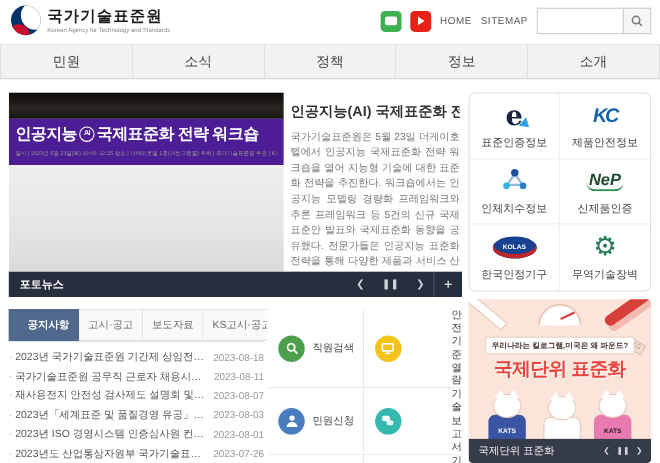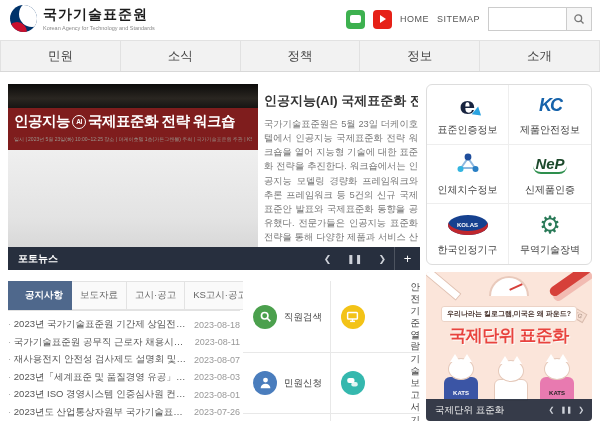--- a/index.html
+++ b/index.html
@@ -31,21 +31,21 @@
   
   .nav { position:absolute; left:0; top:40px; width:600px; height:32px; background:#f2f2f2;
     border-top:1px solid #e2e2e2; border-bottom:1px solid #d8d8d8; display:flex; }
   .nav-item { flex:1; display:flex; align-items:center; justify-content:center; font-size:12.5px; color:#444;
     border-right:1px solid #e1e1e1; cursor:pointer; }
   .nav-item:first-child { border-left:1px solid #e1e1e1; }
 
   
   .photo { position:absolute; left:8px; top:84px; width:250px; height:163px; overflow:hidden; cursor:pointer; }
   .photo-ceiling { height:24px; background:linear-gradient(180deg,#0c0b0a 0%,#2a2621 60%,#171513 100%); }
-  .photo-strip { height:42px; background:#7f1d1d; color:#fff; padding:4px 6px 0 6px; }
+  .photo-strip { height:42px; background:#4c1d95; color:#fff; padding:4px 6px 0 6px; }
   .photo-title { font-size:14.5px; font-weight:bold; white-space:nowrap; letter-spacing:-0.5px; display:flex; align-items:center; gap:2px; }
   .ai-badge { display:inline-flex; align-items:center; justify-content:center; width:14px; height:14px;
     border:1px solid #fff; border-radius:50%; font-size:6.5px; font-weight:bold; flex:0 0 auto; }
   .photo-meta { font-size:5px; color:#9b948c; white-space:nowrap; overflow:hidden; margin-top:5px; }
   .photo-screen { height:97px; background:linear-gradient(180deg,#efefef 0%,#e3e3e3 70%,#d8d8d8 100%); }
 
   
   .article { position:absolute; left:262px; top:84px; width:158px; height:163px; background:#fff; overflow:hidden; }
   .article-title { font-size:13px; font-weight:bold; color:#333; margin:8px 2px 7px 2px; white-space:nowrap; overflow:hidden; }
   .article-body { font-size:9.3px; color:#777; line-height:1.52; margin:0 2px; text-align:justify; }
@@ -239,22 +239,22 @@
     <div class="svc">
       <div class="svc-ico">
           <span class="ico-gear">⚙</span>
         </div>
       <div class="svc-label">무역기술장벽</div>
     </div>
   </div>
 
   <div class="tabs">
     <div class="tab active">공지사항</div>
+    <div class="tab">고시·공고</div>
     <div class="tab">보도자료</div>
-    <div class="tab">고시·공고</div>
     <div class="tab">KS고시·공고</div>
     <div class="tab-plus">+</div>
   </div>
 
   <div class="notices">
     <div class="notice">
       <span class="notice-title">2023년 국가기술표준원 기간제 상임전문위원...</span>
       <span class="notice-date">2023-08-18</span>
     </div>
     <div class="notice">

